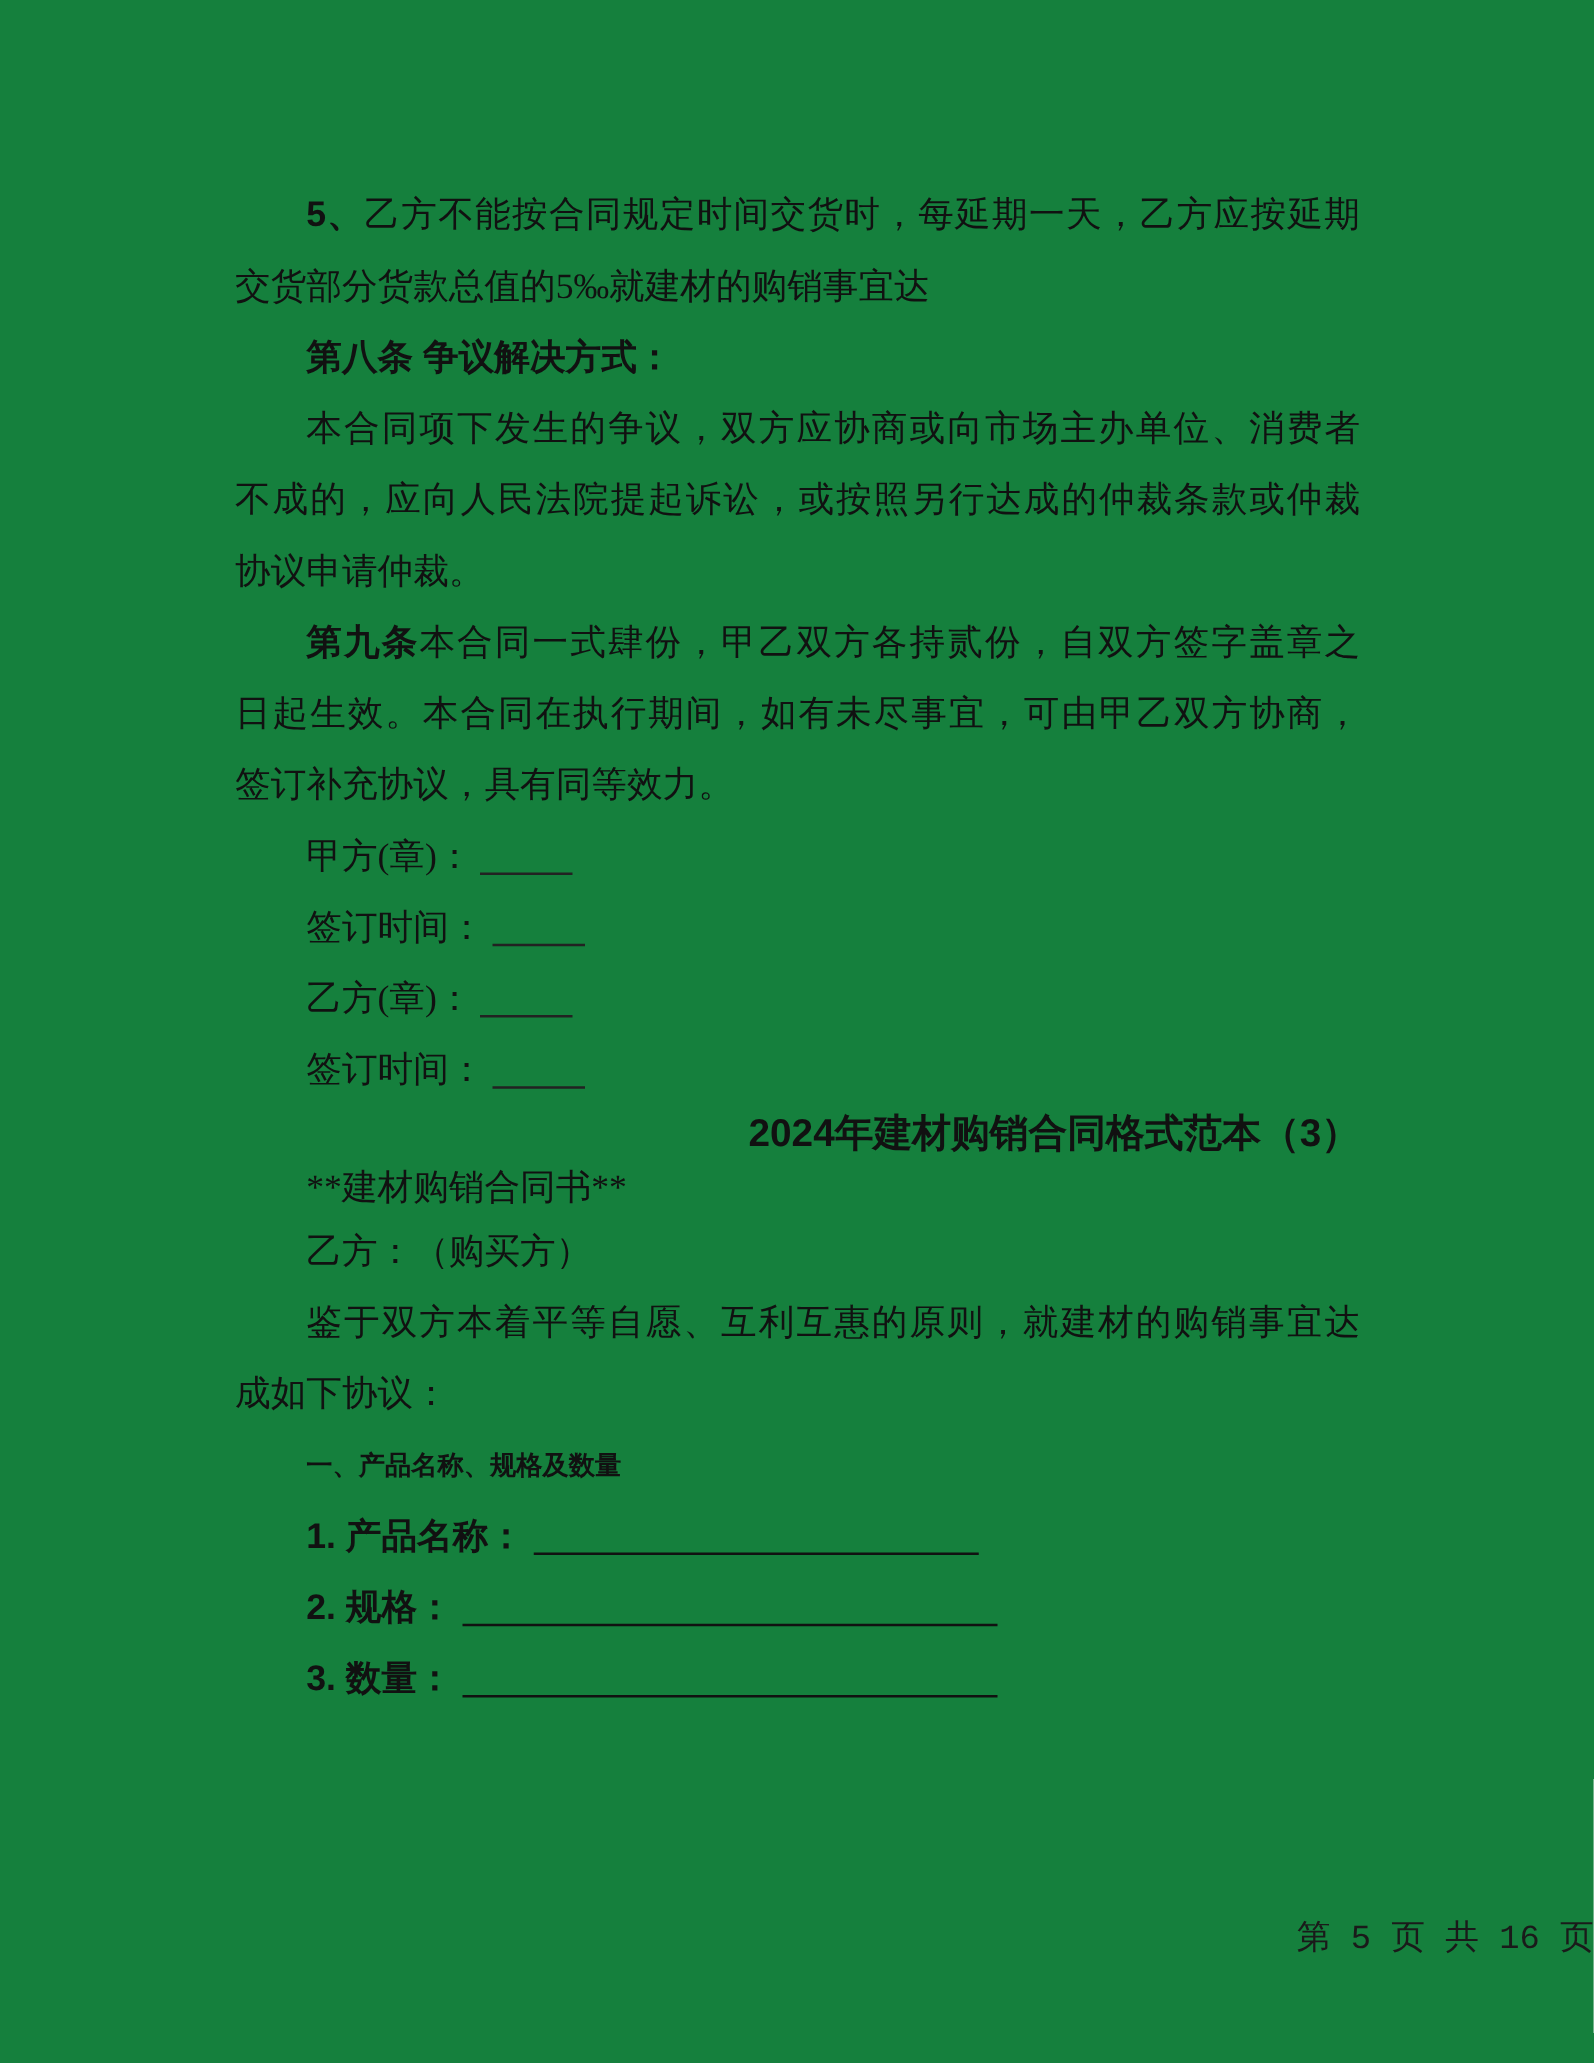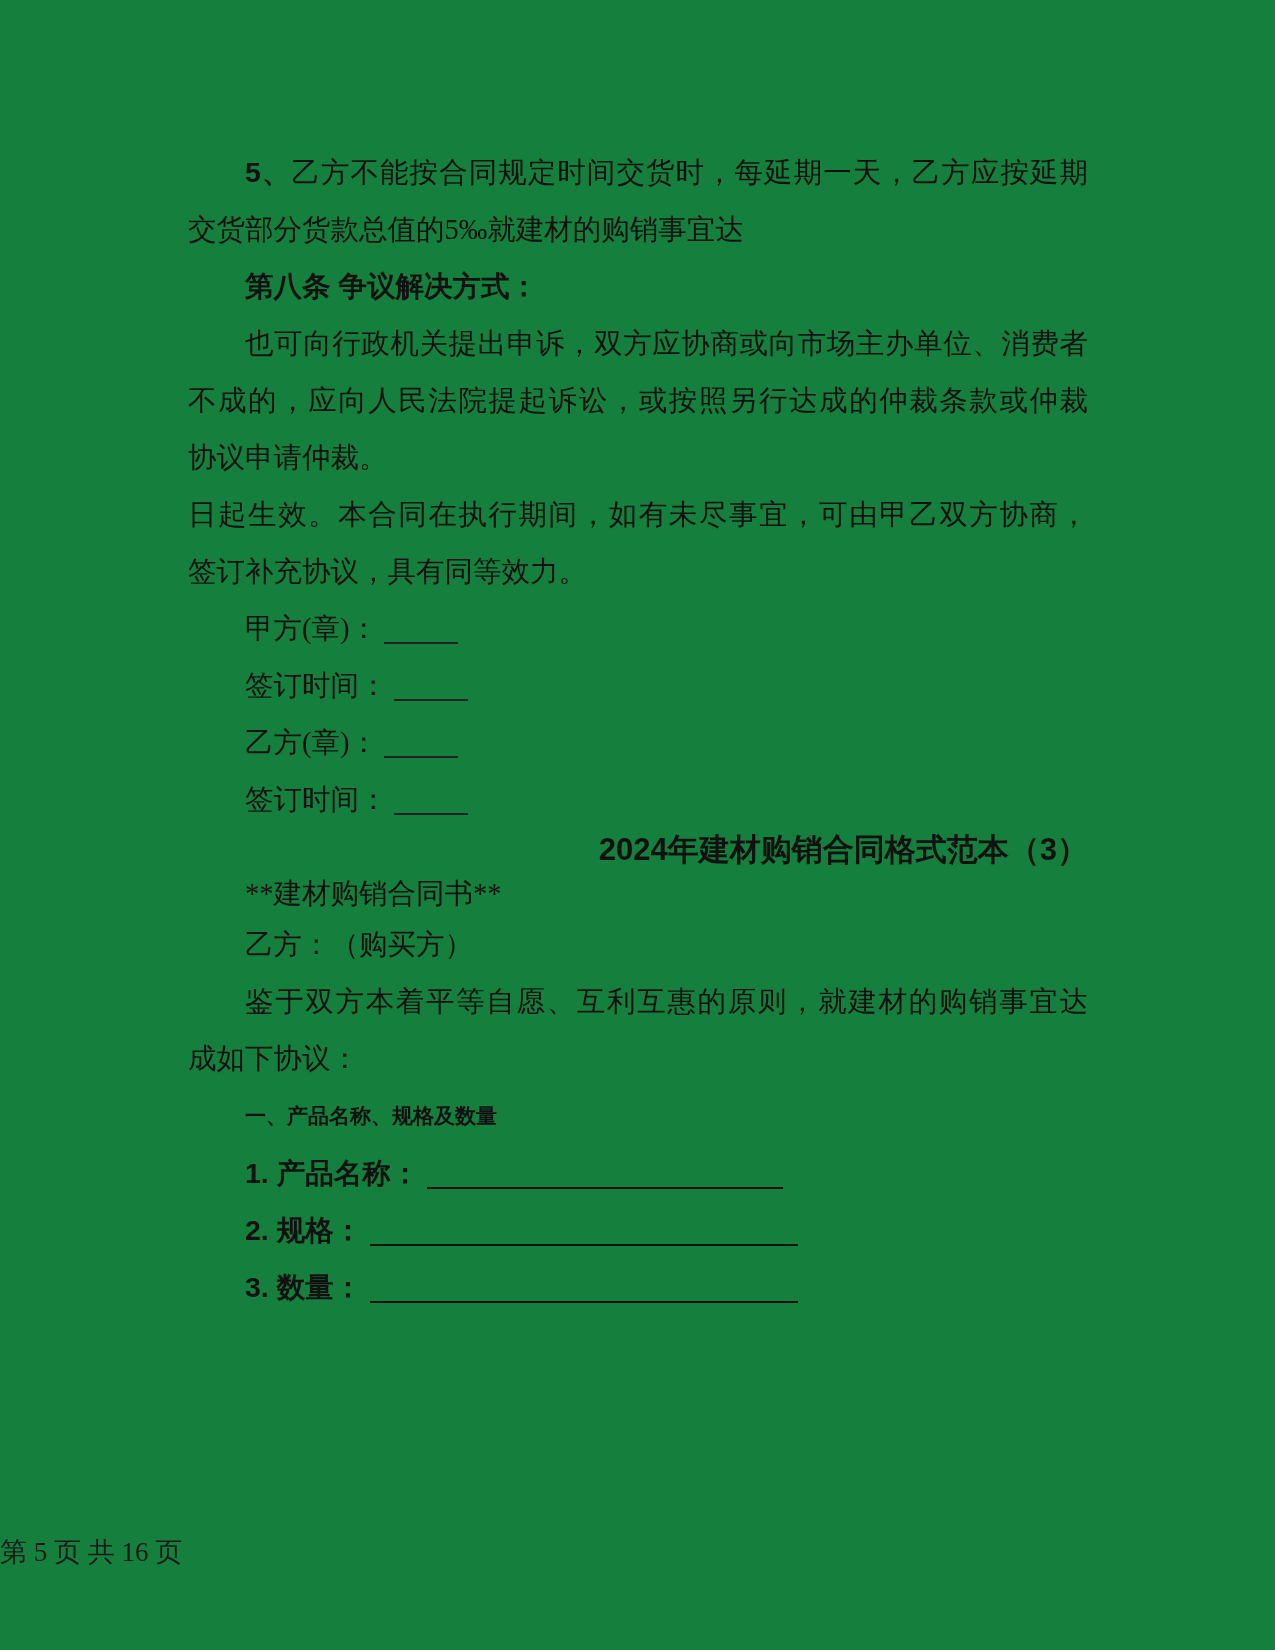--- a/index.html
+++ b/index.html
@@ -40,39 +40,41 @@
   .item-blank {
     display:inline-block;
     border-bottom:2px solid #111111;
     transform:translateY(6px);
     margin-left:8px;
   }
   .w356 { width:356px; }
   .w428 { width:428px; }
   .footer {
     position:absolute; left:0; top:1532px; width:100%;
-    text-align:left; font-size:27px; line-height:40px;
+    text-align:right; font-size:27px; line-height:40px;
     color:#1a1a1a;
+    font-family:Liberation Mono, monospace;
   }
 </style>
 </head>
 <body>
 
 <div class="page">
   <div class="content">
 
     <div class="line jline indent"><span class="hei">5、</span><span>乙方不能按合同规定时间交货时，每延期一天，乙方应按延期</span></div>
     <div class="line lline">交货部分货款总值的5‰就建材的购销事宜达</div>
 
     <div class="line lline indent"><span class="hei">第八条 争议解决方式：</span></div>
 
-    <div class="line jline indent">也可向行政机关提出申诉，双方应协商或向市场主办单位、消费者</div>
+    <div class="line jline indent">本合同项下发生的争议，双方应协商或向市场主办单位、消费者</div>
     <div class="line jline">不成的，应向人民法院提起诉讼，或按照另行达成的仲裁条款或仲裁</div>
     <div class="line lline">协议申请仲裁。</div>
 
+    <div class="line jline indent"><span class="hei">第九条</span><span>本合同一式肆份，甲乙双方各持贰份，自双方签字盖章之</span></div>
     <div class="line jline">日起生效。本合同在执行期间，如有未尽事宜，可由甲乙双方协商，</div>
     <div class="line lline">签订补充协议，具有同等效力。</div>
 
     <div class="sigrow indent"><span>甲方(章)：</span><span class="blank"></span></div>
     <div class="sigrow indent"><span>签订时间：</span><span class="blank"></span></div>
     <div class="sigrow indent"><span>乙方(章)：</span><span class="blank"></span></div>
     <div class="sigrow indent"><span>签订时间：</span><span class="blank"></span></div>
 
     <div class="title hei">2024年建材购销合同格式范本（3）</div>
     <div class="subtitle">**建材购销合同书**</div>

